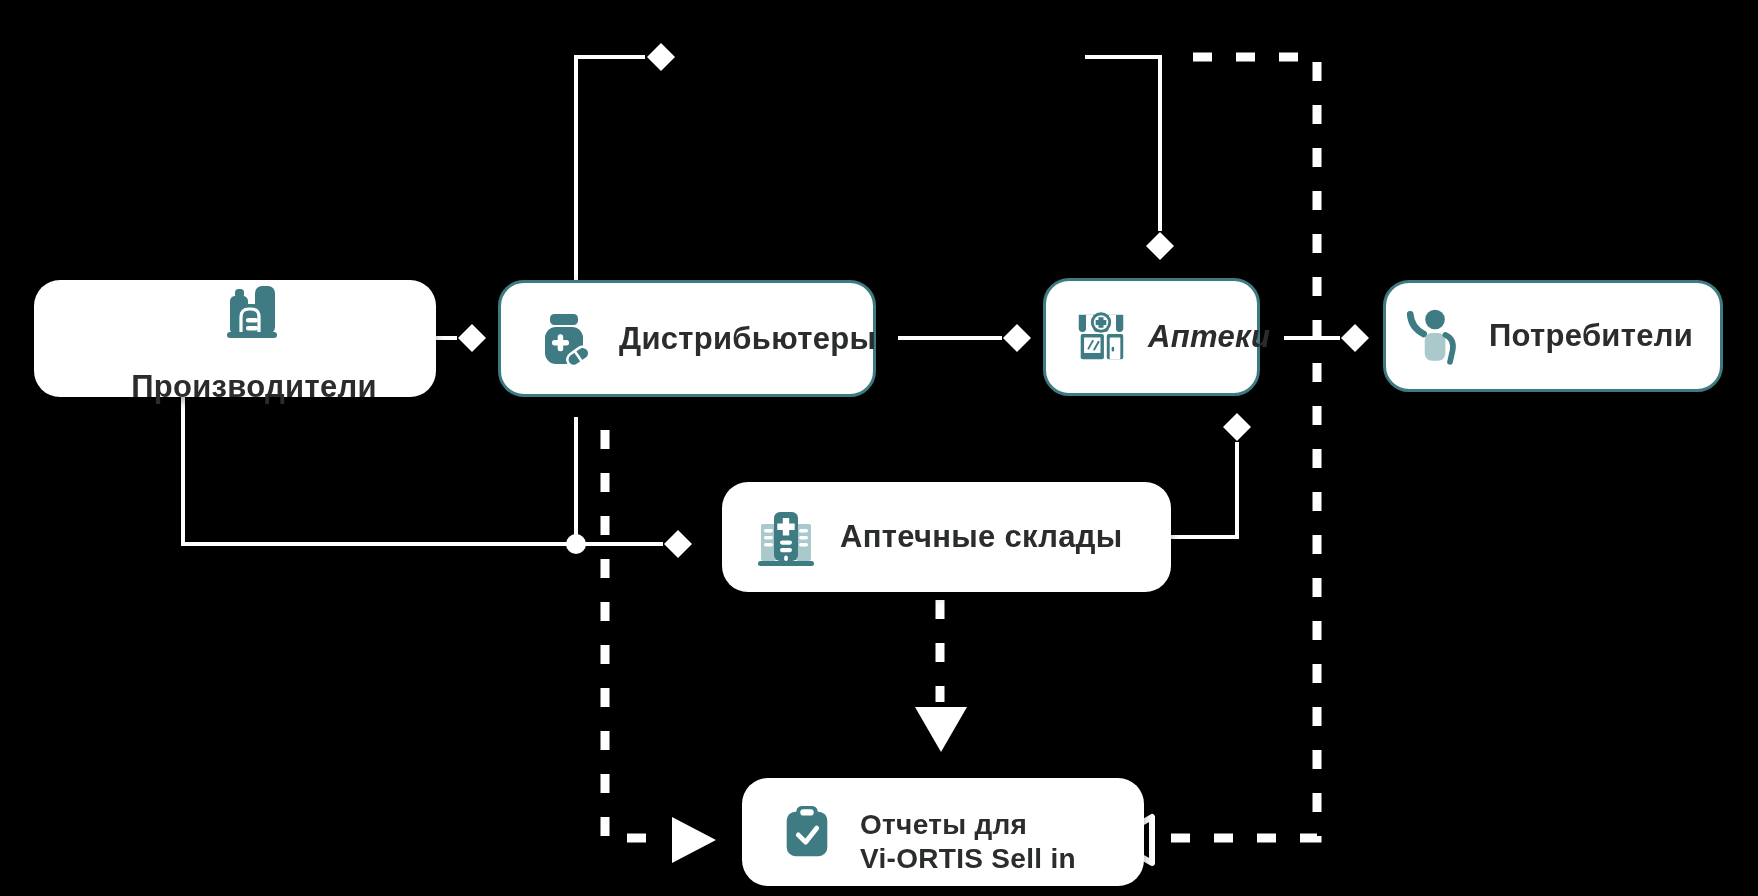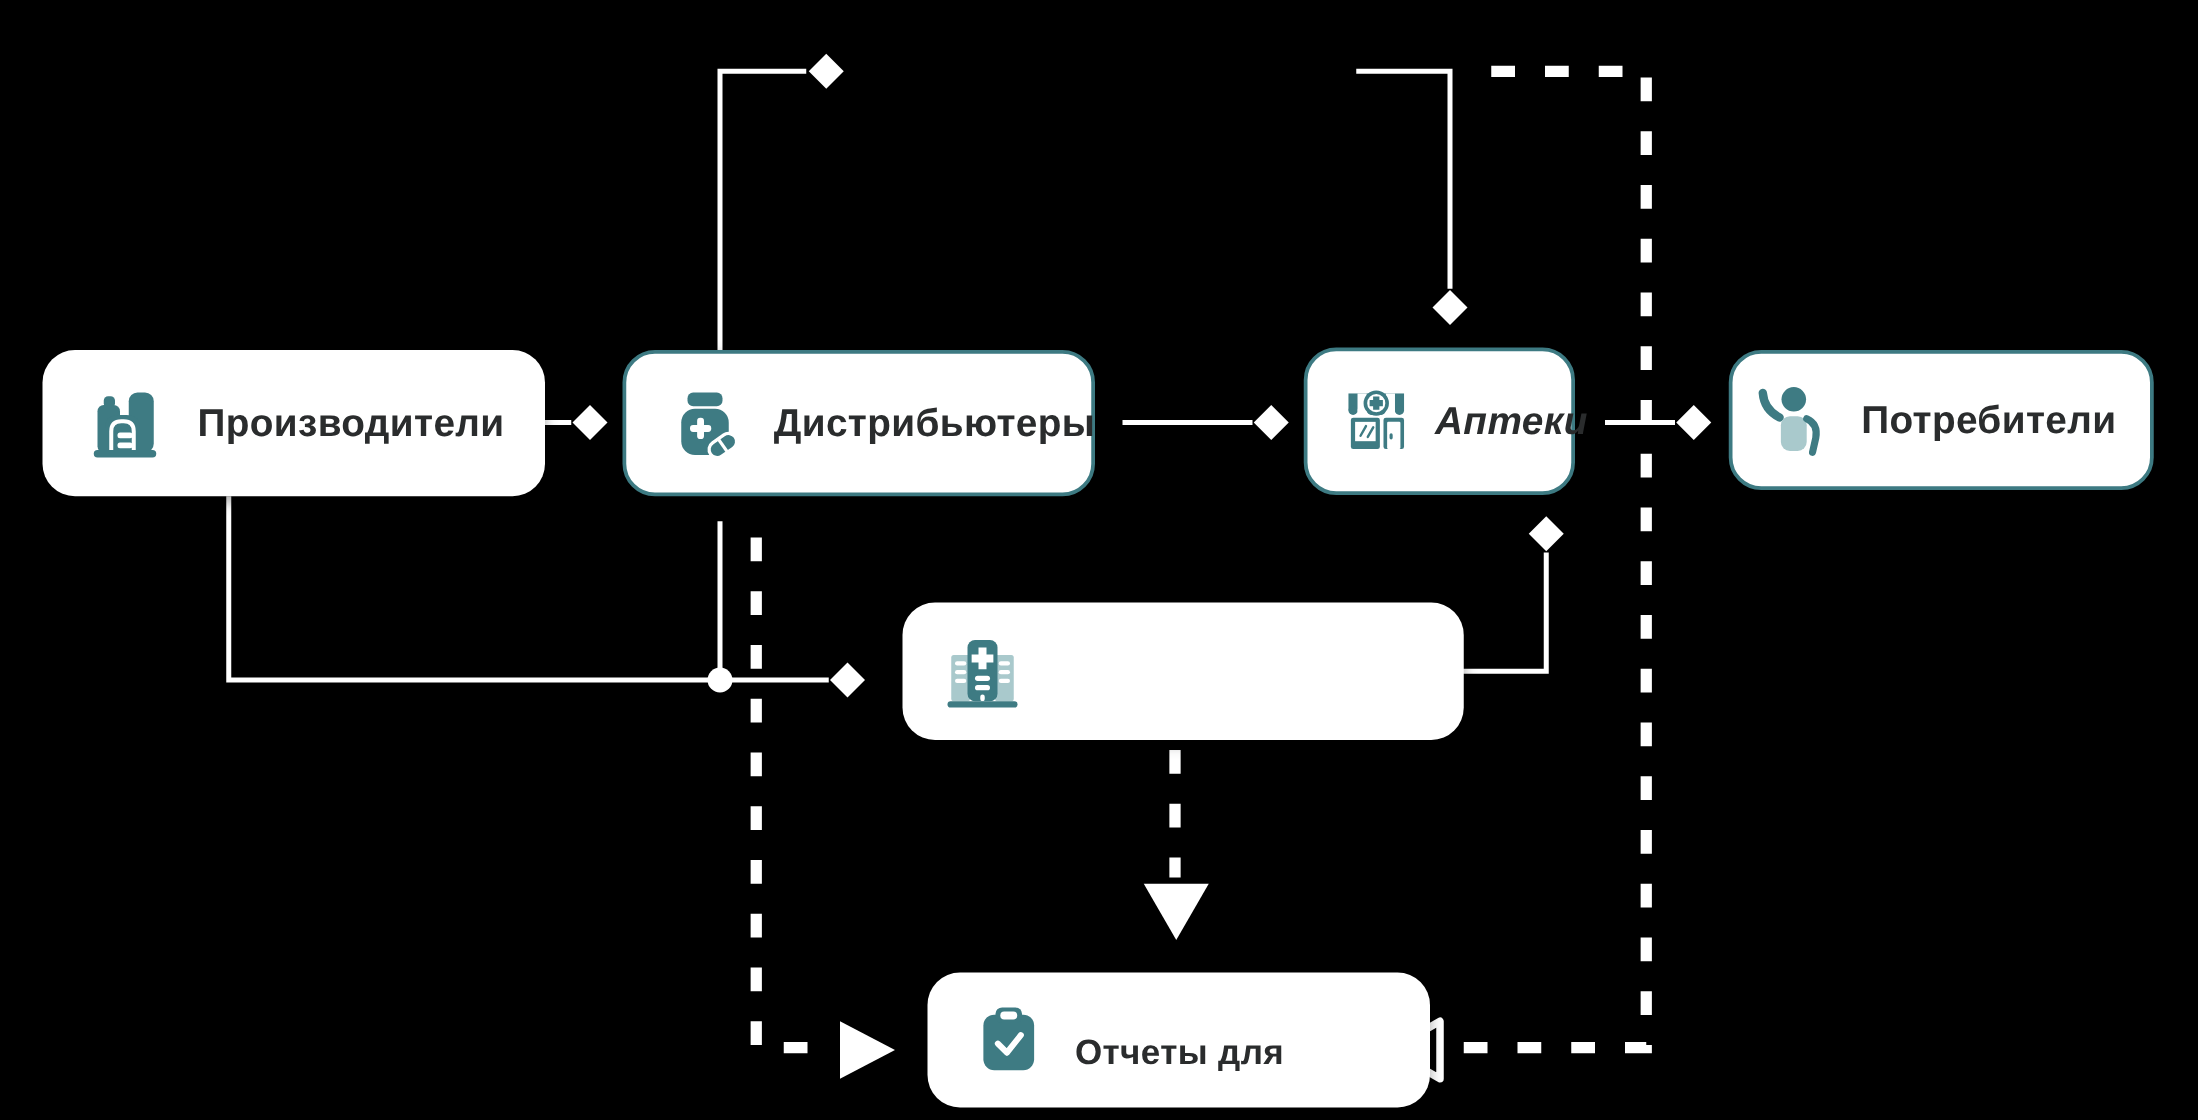--- a/index.html
+++ b/index.html
@@ -25,21 +25,21 @@
   .node .label{
     color:#2A2C2D;
     font-weight:700;
     font-size:31px;
     letter-spacing:.3px;
     line-height:1.22;
     white-space:nowrap;
   }
   .node .label.two-line{font-size:29px;}
   
-  #node-manufacturers{left:34px;top:280px;width:364px;height:117px;padding-left:38px;gap:26px;}
+  #node-manufacturers{left:34px;top:280px;width:364px;height:117px;padding-left:38px;gap:26px;flex-direction:column;}
   #node-distributors{left:498px;top:280px;width:378px;height:117px;padding-left:34px;gap:24px;box-sizing:border-box;}
   #node-secondary{left:678px;top:4px;width:388px;height:112px;padding-left:34px;gap:24px;}
   #node-pharmacies{left:1043px;top:278px;width:217px;height:118px;padding-left:26px;gap:18px;box-sizing:border-box;font-style:italic;}
   #node-consumers{left:1383px;top:280px;width:340px;height:112px;padding-left:17px;gap:24px;box-sizing:border-box;}
   #node-warehouses{left:722px;top:482px;width:415px;height:110px;padding-left:34px;gap:24px;}
   #node-reports{left:742px;top:778px;width:366px;height:108px;padding-left:36px;gap:24px;}
   .reports-label{font-size:28px !important;margin-top:20px;}
 </style>
 </head>
 <body>
@@ -170,29 +170,31 @@
           <rect x="43" y="36" width="9" height="3.4" rx="1.7"></rect>
         </g>
         <rect x="18" y="5" width="24" height="49" rx="6" fill="#3E7B83"></rect>
         <path d="M26.8 11 h6.4 v5.5 h5.5 v6.4 h-5.5 v5.5 h-6.4 v-5.5 h-5.5 v-6.4 h5.5 Z" fill="#FFFFFF"></path>
         <rect x="24" y="33.5" width="12" height="4.2" rx="2.1" fill="#FFFFFF"></rect>
         <rect x="24" y="41" width="12" height="4.2" rx="2.1" fill="#FFFFFF"></rect>
         <rect x="28.2" y="48.5" width="3.6" height="5.5" rx="1.8" fill="#FFFFFF"></rect>
         <rect x="2" y="54" width="56" height="5" rx="2.5" fill="#3E7B83"></rect>
       </svg>
     </span>
+    <span class="label">Аптечные склады</span>
   </div>
 
   <div class="node" id="node-reports">
     <span class="icon">
       <svg width="58" height="62" viewBox="0 0 60 60">
         <rect x="9" y="9" width="42" height="46" rx="9" fill="#3E7B83"></rect>
         <rect x="19" y="3" width="22" height="13" rx="5.5" fill="#3E7B83"></rect>
         <rect x="23" y="6.5" width="14" height="6.5" rx="3.2" fill="#FFFFFF"></rect>
         <path d="M21 33 l7.5 7.5 L40 26" fill="none" stroke="#FFFFFF" stroke-width="5" stroke-linecap="round" stroke-linejoin="round"></path>
       </svg>
     </span>
     <span class="label two-line reports-label">
       <span style="display:block">Отчеты для</span>
+      <span style="display:block">Vi-ORTIS Sell in</span>
     </span>
   </div>
 
 </div>
 
 </body></html>

